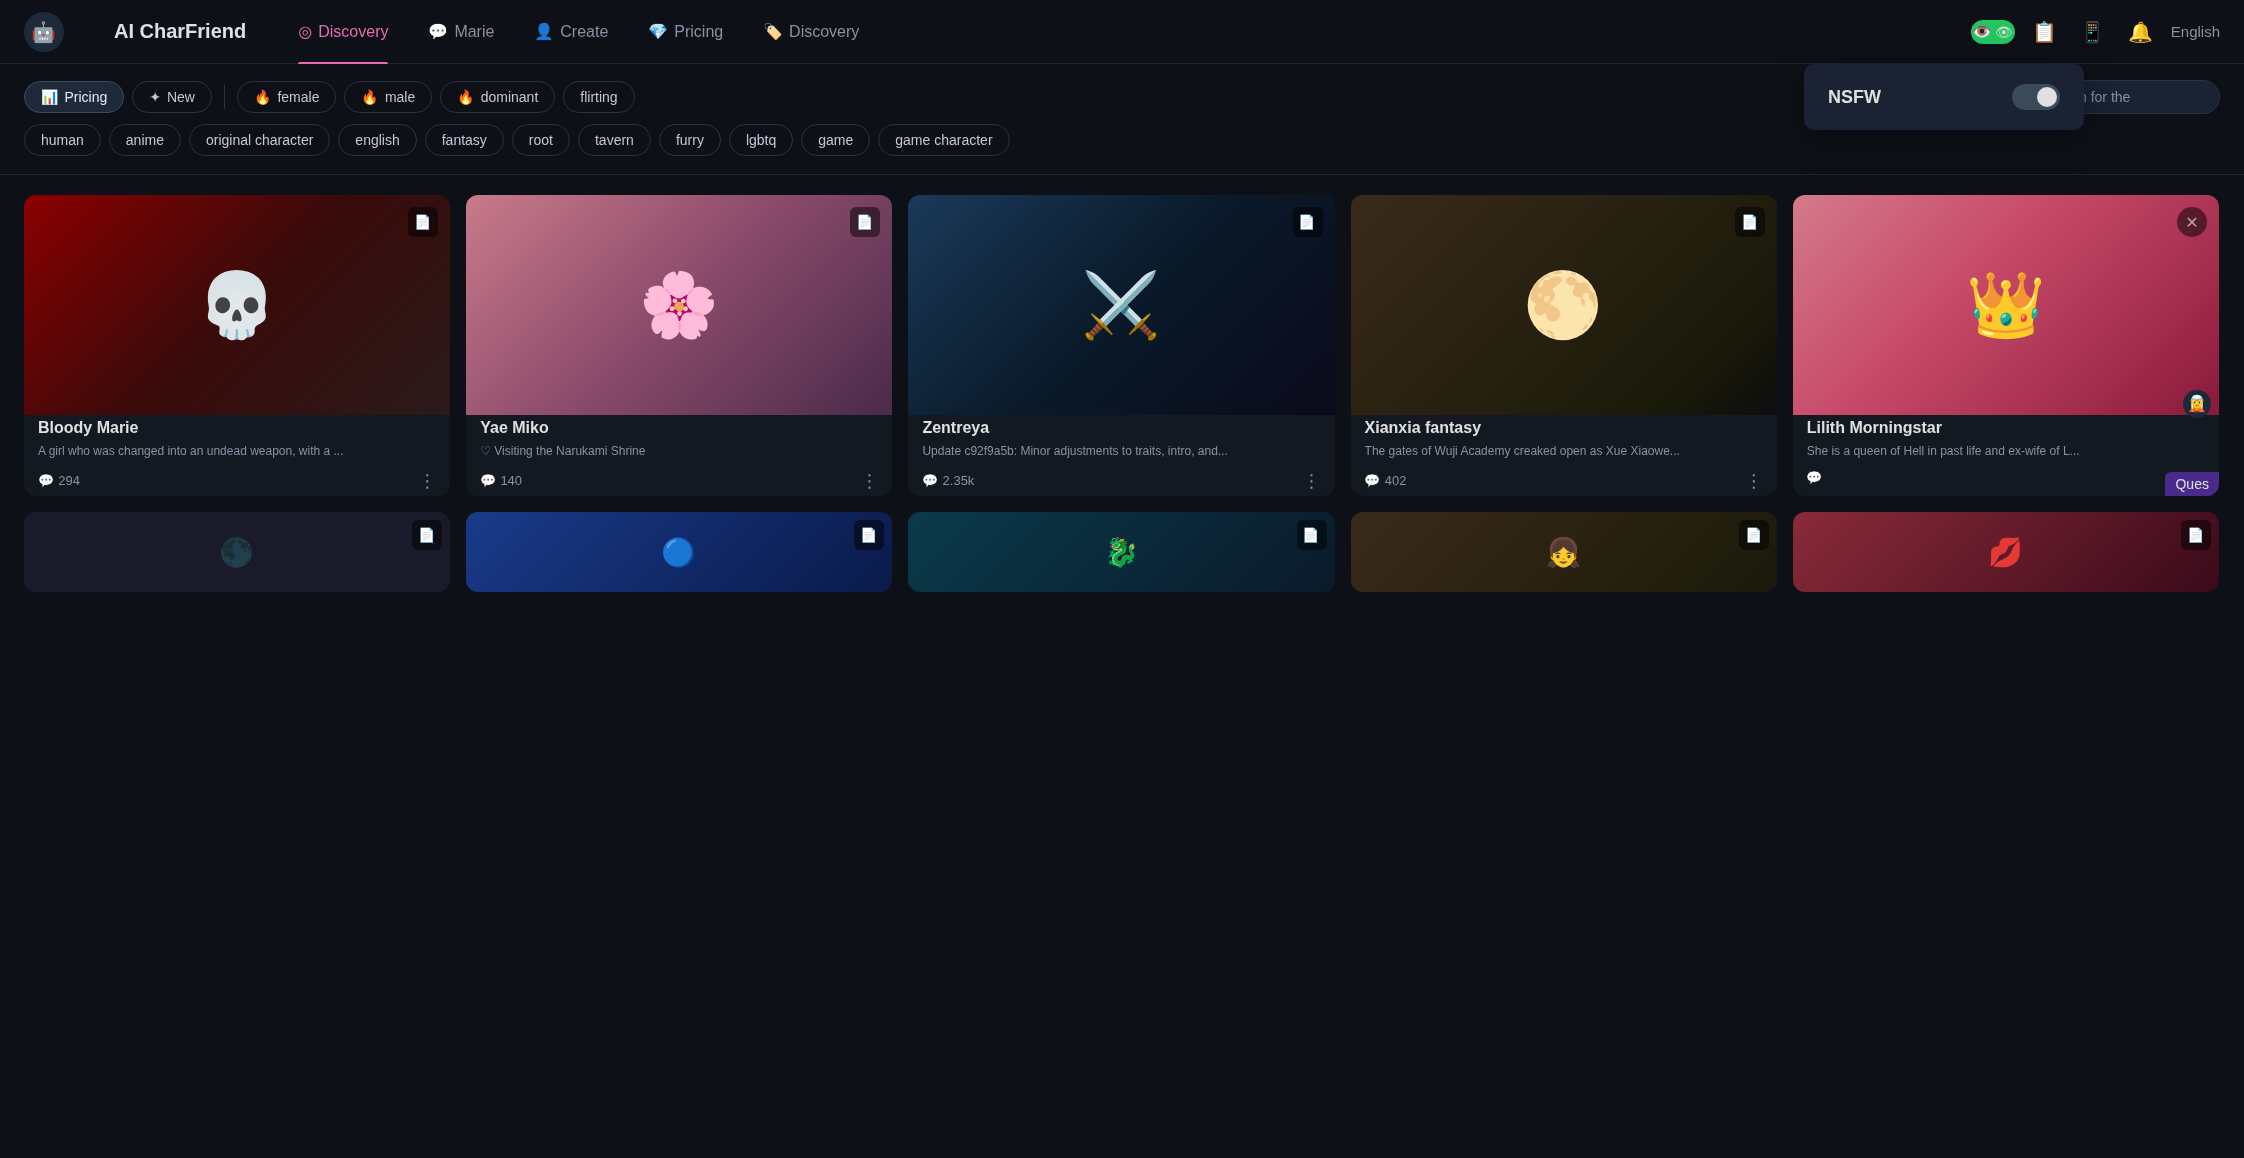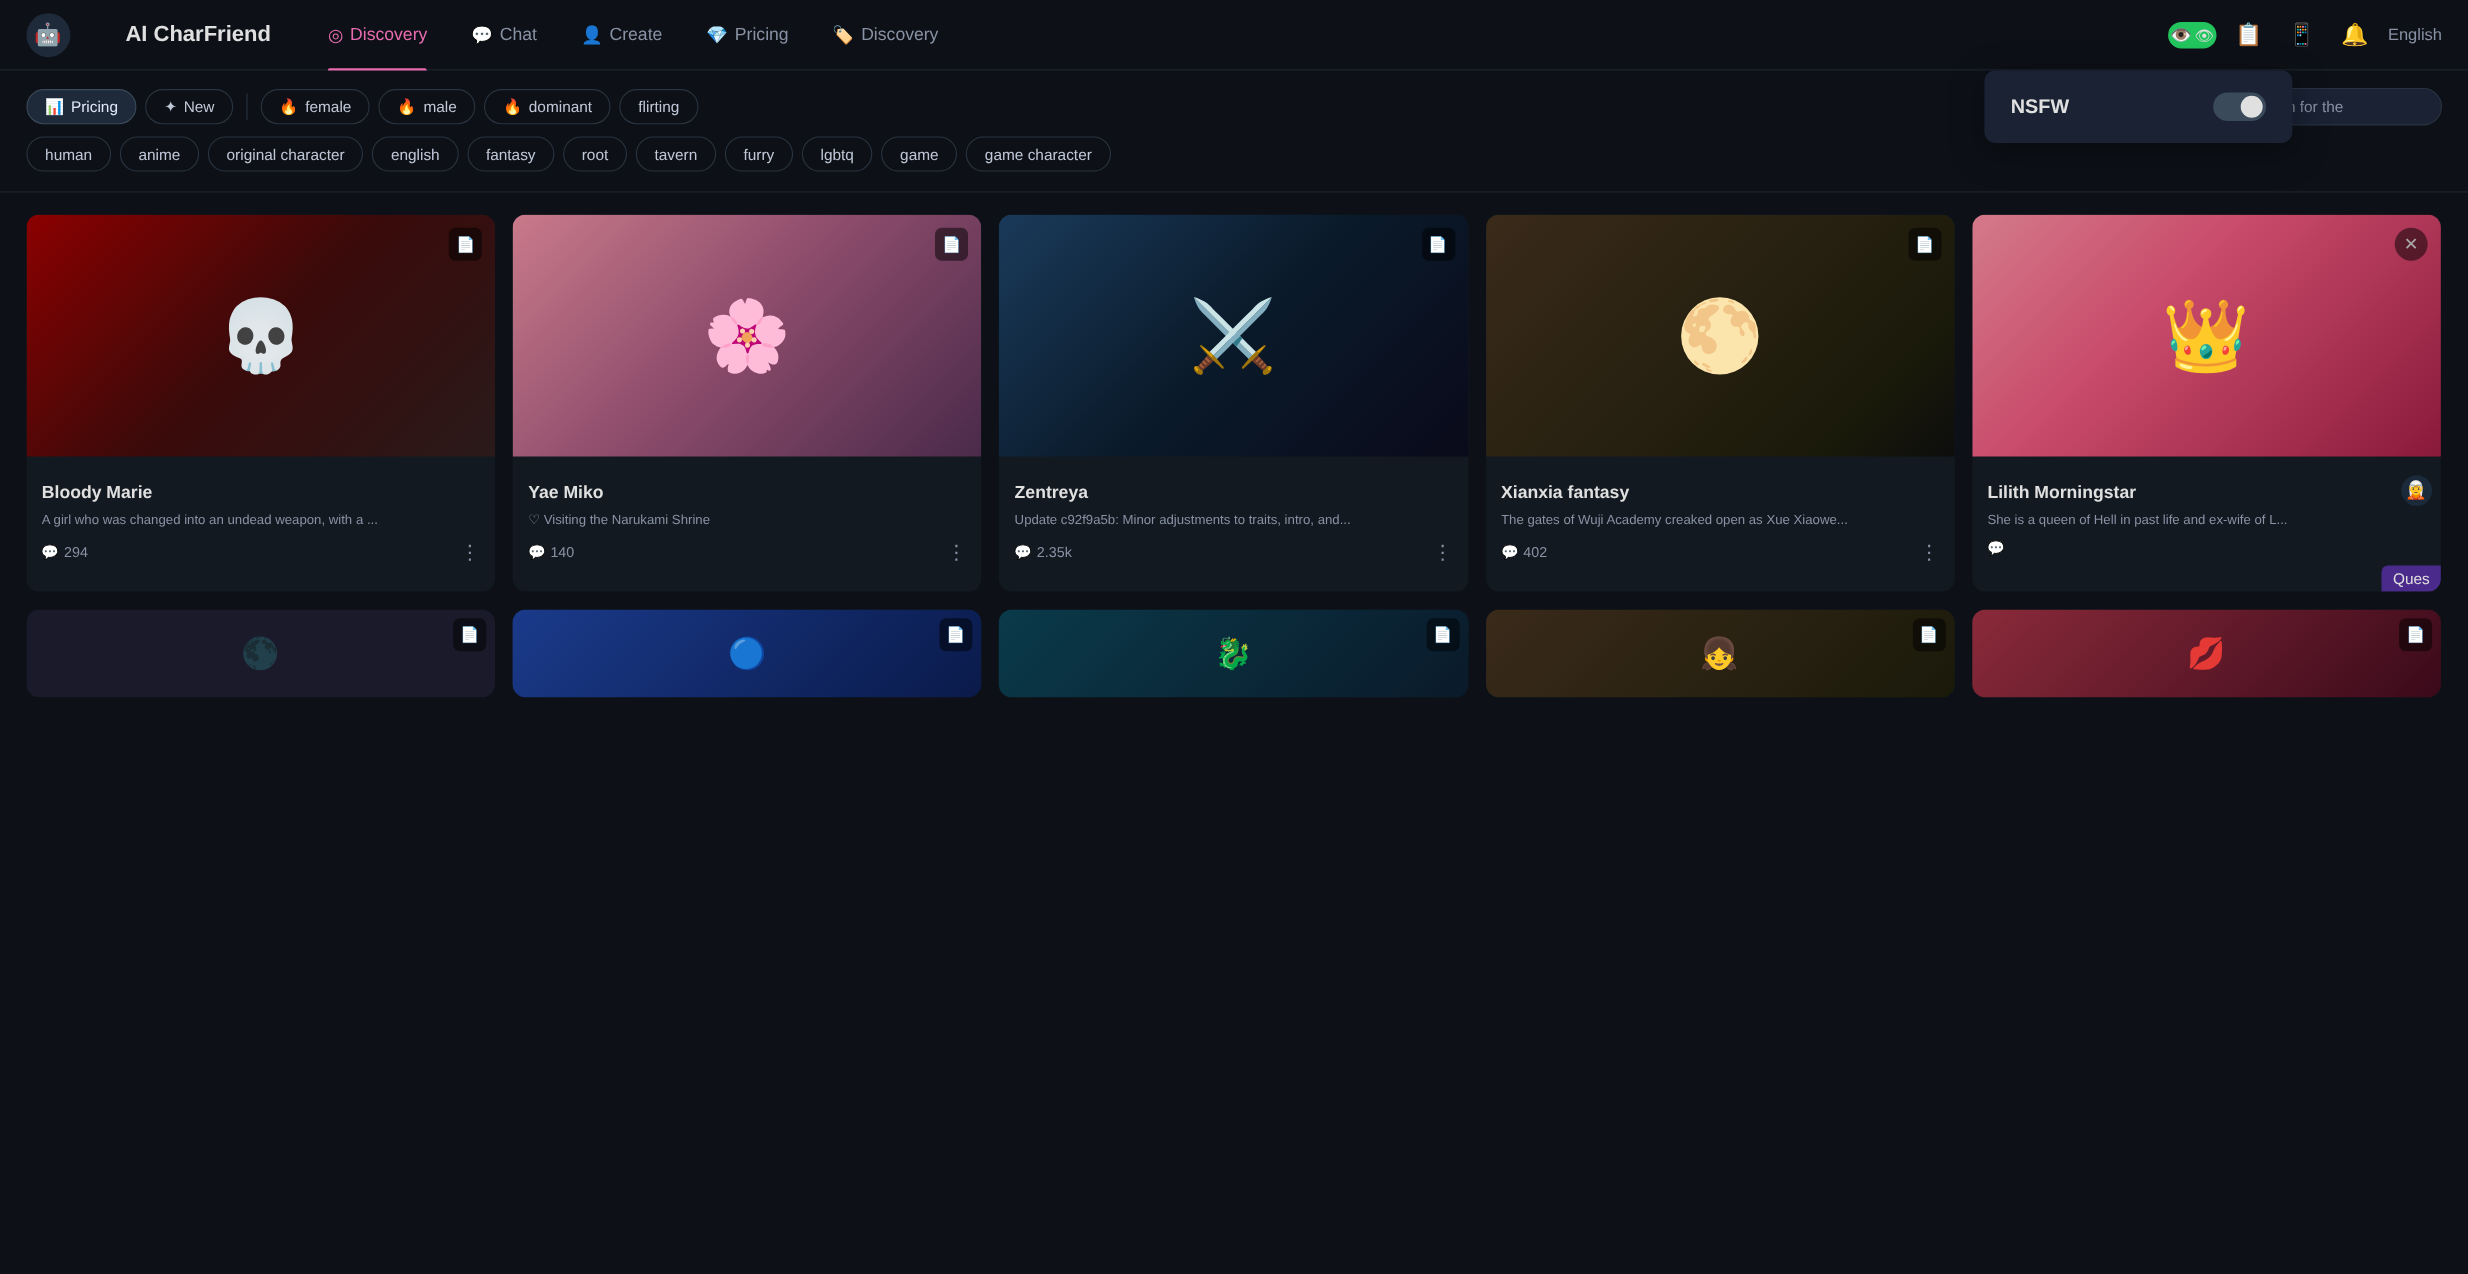--- a/index.html
+++ b/index.html
@@ -283,21 +283,21 @@
       position: absolute;
       bottom: 0;
       right: 0;
       background: #4a2a8a;
       color: #e0e0e0;
       font-size: 14px;
       padding: 4px 10px;
       border-radius: 6px 0 0 0;
     }
     .card-body {
-      padding: 25px 14px;
+      padding: 4px 14px;
     }
     .card-title {
       font-size: 16px;
       font-weight: 600;
       color: #e0e0e0;
       margin-bottom: 6px;
     }
     .card-desc {
       font-size: 12px;
       color: #8892a4;
@@ -369,21 +369,21 @@
 
   <nav class="nav">
 
     <a class="nav-item active">
       <span class="nav-item-icon">◎</span>
       <span>Discovery</span>
     </a>
 
     <a class="nav-item">
       <span class="nav-item-icon">💬</span>
-      <span>Chat</span>
+      <span>Marie</span>
     </a>
 
     <a class="nav-item">
       <span class="nav-item-icon">👤</span>
       <span>Create</span>
     </a>
 
     <a class="nav-item">
       <span class="nav-item-icon">💎</span>
       <span>Pricing</span>

